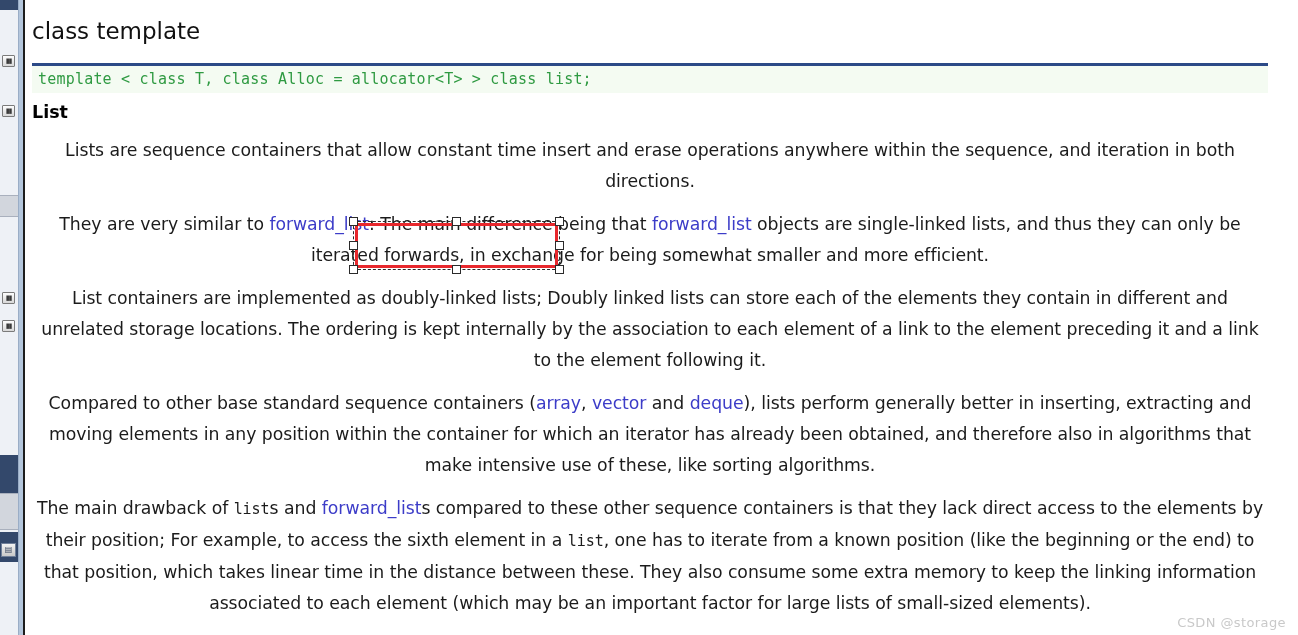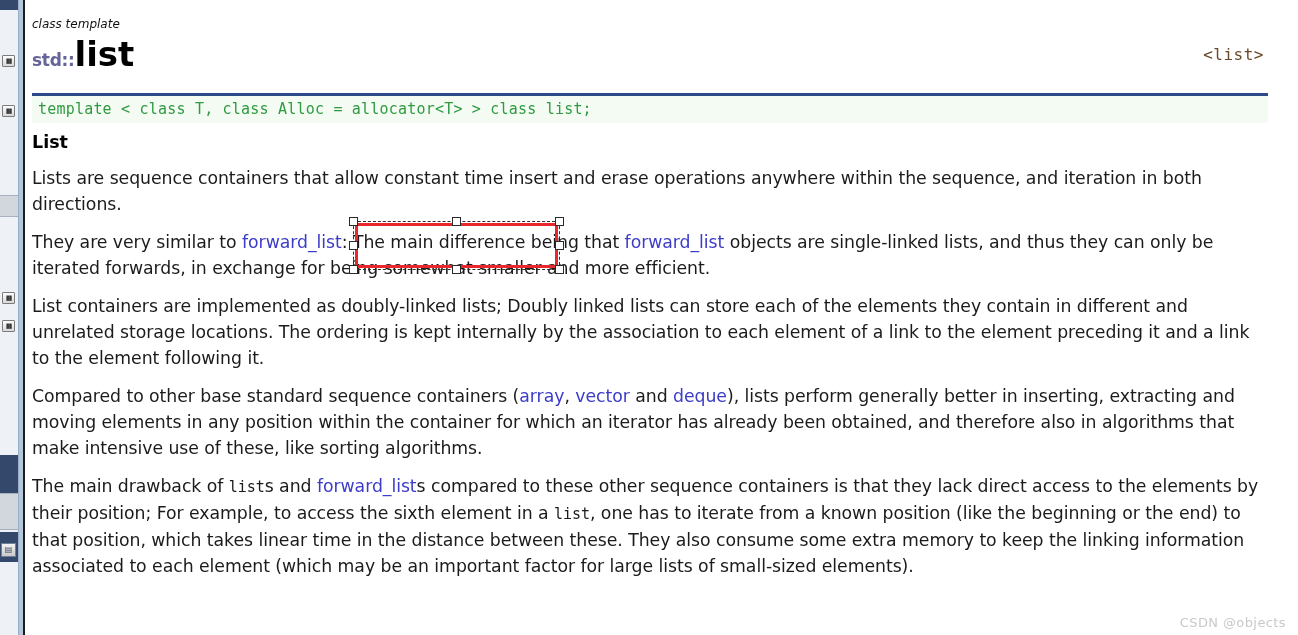--- a/index.html
+++ b/index.html
@@ -90,26 +90,25 @@
     overflow: hidden;
   }
   .doc-inner {
     position: relative;
     padding: 0 30px 0 7px;
     width: 1236px;
   }
 
   
   .kicker {
-    font-size: 12px;
+    font-size: 23px;
     color: #111111;
     margin: 18px 0 0 0;
     line-height: 1.15;
     font-weight: 400;
-    font-style: italic;
   }
   .title-row {
     position: relative;
     margin-top: 2px;
     height: 40px;
   }
   .title {
     font-size: 34px;
     font-weight: bold;
     color: #000000;
@@ -150,24 +149,24 @@
     font-size: 17.5px;
     font-weight: bold;
     color: #000000;
     margin: 9px 0 0 0;
     line-height: 1.2;
   }
 
   
   p.body {
     font-size: 17.3px;
-    line-height: 26px;
+    line-height: 31px;
     color: #1b1b1b;
     margin: 12px 0 0 0;
-    text-align: left;
+    text-align: center;
     letter-spacing: -0.05px;
   }
   p.body:first-of-type { margin-top: 12px; }
   .lnk {
     color: #3c3cc8;
     text-decoration: none;
   }
   .mono {
     font-family: "DejaVu Sans Mono", "Liberation Mono", monospace;
     font-size: 15px;
@@ -246,24 +245,20 @@
 
   <div class="chrome-dark-edge"></div>
 </div>
 
 <div id="doc">
   <div class="doc-inner">
 
     <div>
       <div class="kicker">class template</div>
 
-      <div class="title-row">
-        <div class="title"><span class="ns">std::</span><span>list</span></div>
-        <div class="header-lib">&lt;list&gt;</div>
-      </div>
     </div>
 
     <div class="proto">template &lt; class T, class Alloc = allocator&lt;T&gt; &gt; class list;</div>
 
     <h2 class="section">List</h2>
 
     <p class="body">Lists are sequence containers that allow constant time insert and erase operations anywhere within the sequence, and iteration in both directions.</p>
 
     <p class="body"><span>They are very similar to </span><a href="#" class="lnk">forward_list</a><span>: The main difference being that </span><a href="#" class="lnk">forward_list</a><span> objects are single-linked lists, and thus they can only be iterated forwards, in exchange for being somewhat smaller and more efficient.</span></p>
 
@@ -282,13 +277,13 @@
   <div class="h nw"></div>
   <div class="h n"></div>
   <div class="h ne"></div>
   <div class="h w"></div>
   <div class="h e"></div>
   <div class="h sw"></div>
   <div class="h s"></div>
   <div class="h se"></div>
 </div>
 
-<div id="watermark">CSDN @objects</div>
+<div id="watermark">CSDN @storage</div>
 
 </body></html>

